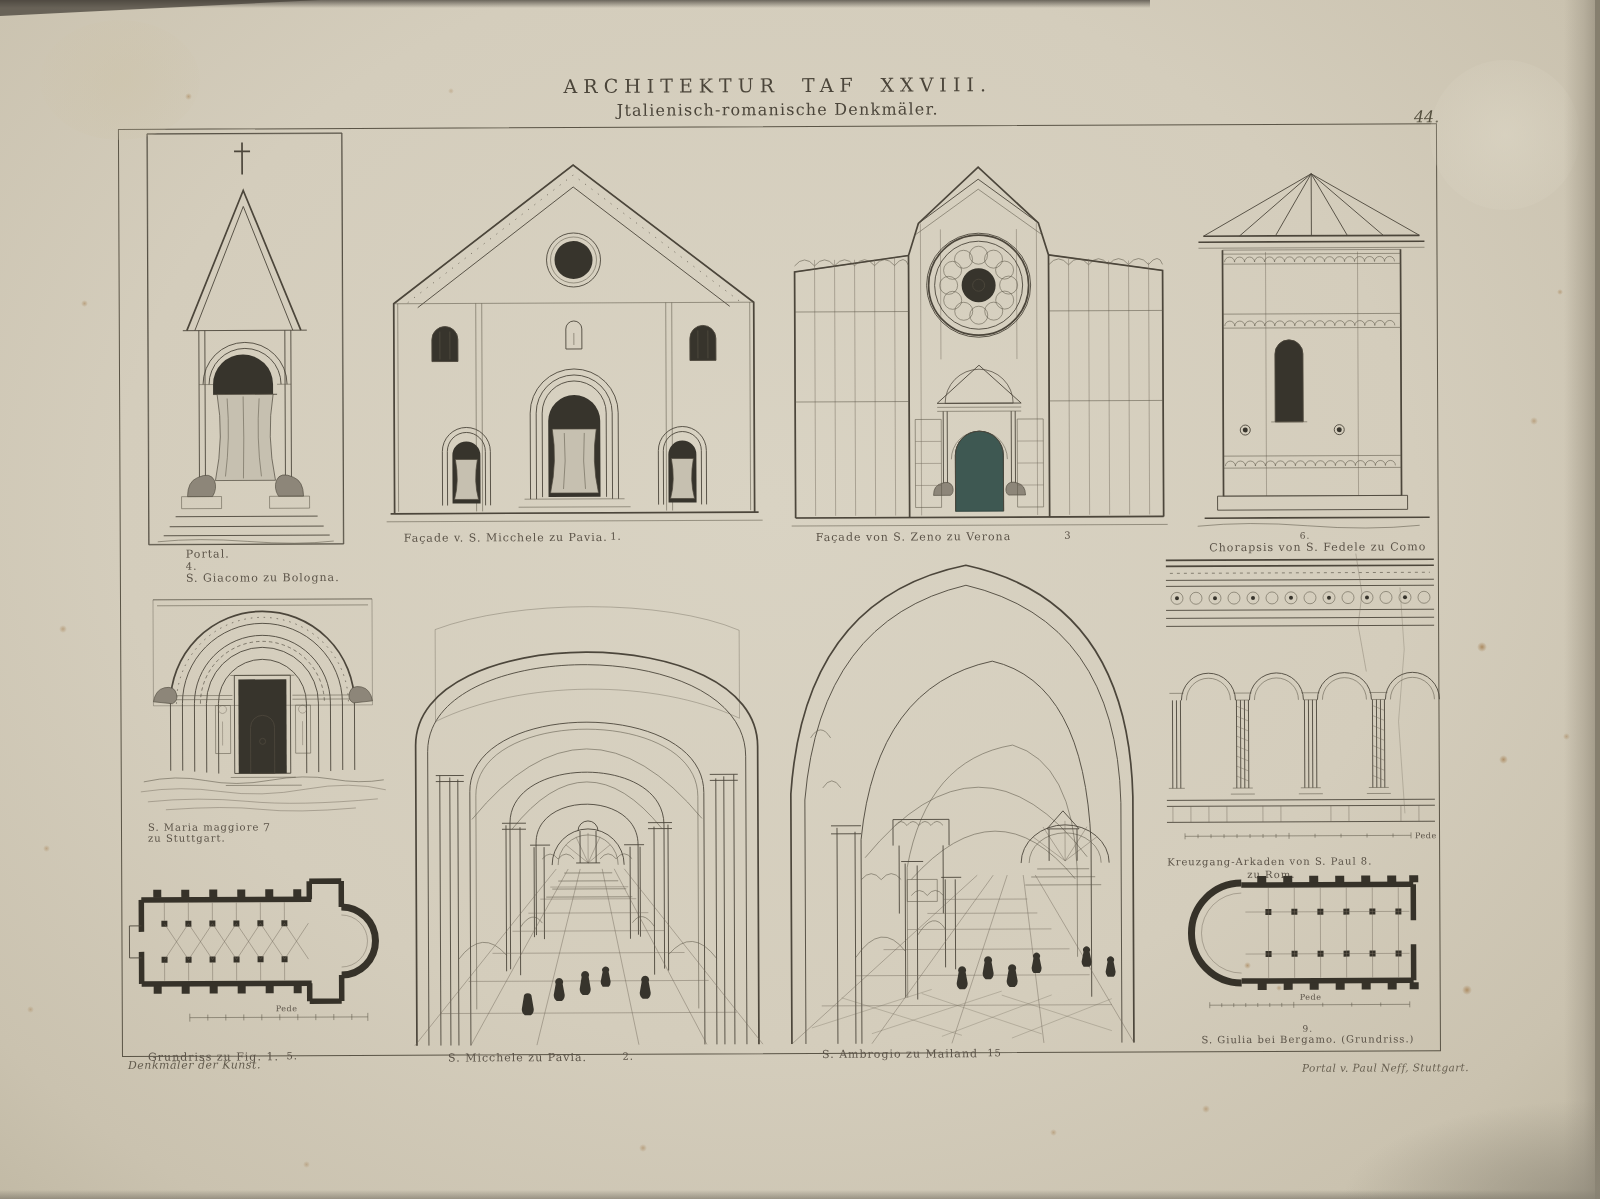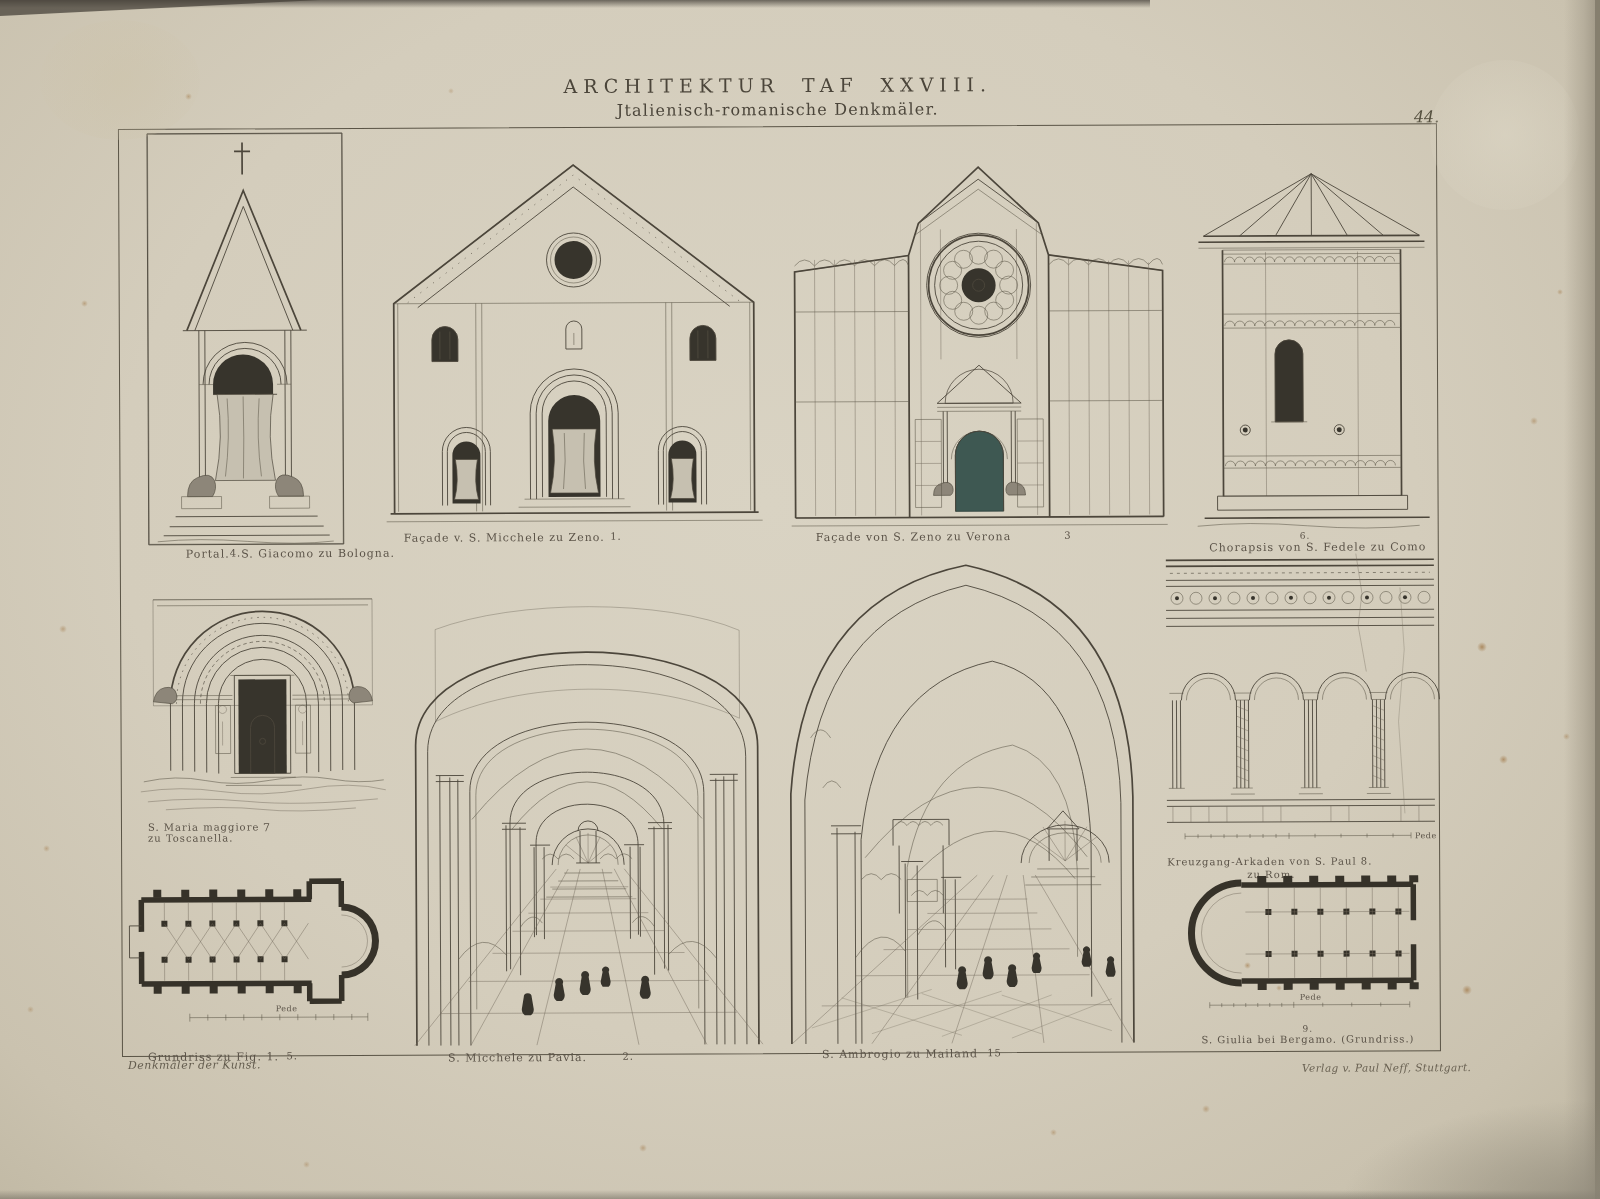--- a/index.html
+++ b/index.html
@@ -79,21 +79,21 @@
         <path class="fC" d="M70 262 q7 42 -2 86 l60 0 q-9 -44 -2 -86 z"></path>
         <path d="M80 266 q3 40 -2 78 M96 264 q1 42 0 82 M112 266 q-3 40 2 78" class="thin"></path>
         <path class="fL" d="M40 364 q0 -15 10 -19 q13 -6 17 3 q3 8 -2 16 z"></path>
         <path class="fL" d="M156 364 q0 -15 -10 -19 q-13 -6 -17 3 q-3 8 2 16 z"></path>
         <rect x="34" y="364" width="40" height="12" class="thin"></rect>
         <rect x="122" y="364" width="40" height="12" class="thin"></rect>
         <path d="M28 384 H170 M22 394 H176 M16 403 H182"></path>
         <path d="M10 409 q40 -4 90 0 t86 0" class="thin"></path>
       </svg>
     </div>
-    <div class="cap flex" style="left:186px;top:545px;width:196px;">
+    <div class="cap flex" style="left:186px;top:545px;width:196px;flex-direction:column;">
       <span>Portal.</span>
       <span class="no">4.</span>
       <span>S. Giacomo zu Bologna.</span>
     </div>
 
     <div class="fig" style="left:385px;top:152px;">
       <svg width="380" height="378" viewBox="0 0 380 378">
         <defs>
             <pattern id="pf" width="28" height="15" patternUnits="userSpaceOnUse">
           <path d="M0 7.5H28M0 15H28M8 0V7.5M20 7.5V15" stroke="#7a7362" stroke-width="0.45" fill="none"></path>
@@ -133,21 +133,21 @@
         <path d="M274 298 a24 24 0 0 1 48 0"></path>
         <path d="M279 298 a19 19 0 0 1 38 0"></path>
         <path d="M274 298 V352 M279 298 V352 M317 298 V352 M322 298 V352"></path>
         <path d="M284 350 V302 a14 14 0 0 1 28 0 V350 Z" class="fD"></path>
         <path class="fC" d="M287 306 q4 22 -1 40 l24 0 q-5 -18 -1 -40 z"></path>
         <path d="M6 360 H374" class="thick"></path>
         <path d="M2 368 H378" class="thin"></path>
       </svg>
     </div>
     <div class="cap flex" style="left:404px;top:530px;width:218px;">
-      <span>Façade v. S. Micchele zu Zeno.</span>
+      <span>Façade v. S. Micchele zu Pavia.</span>
       <span class="no">1.</span>
     </div>
 
     <div class="fig" style="left:788px;top:160px;">
       <svg width="384" height="370" viewBox="0 0 384 370">
         <defs>
           <pattern id="pz" width="12" height="9" patternUnits="userSpaceOnUse">
             <path d="M0 9H12" stroke="#7d7666" stroke-width="0.4" fill="none"></path>
             </pattern>
           <pattern id="hv" width="5" height="5" patternUnits="userSpaceOnUse">
@@ -273,21 +273,21 @@
         <path class="fL" d="M237 146 q-2 -12 -11 -14 q-10 -2 -12 6 q-2 7 4 10 z"></path>
         <path d="M95 222 H160 M90 230 H166" class="thin"></path>
         <path d="M8 226 q32 -7 62 -1 t64 0 t62 -1 t52 1" class="thin"></path>
         <path d="M5 236 q40 -6 80 0 t85 -2 t80 1" class="xthin"></path>
         <path d="M12 246 q50 -5 100 0 t130 -2" class="xthin"></path>
         <path d="M30 254 q60 -4 95 0 t95 -1" class="xthin"></path>
       </svg>
     </div>
     <div class="cap small" style="left:147px;top:819px;">
       <span>S. Maria maggiore</span><br>
-      <span>zu Toscanella.</span>
+      <span>zu Stuttgart.</span>
     </div>
     <span class="cap no" style="left:262px;top:819px;">7</span>
 
     <div class="fig" style="left:122px;top:843px;">
       <svg width="268" height="192" viewBox="0 0 268 192">
         <path d="M18 54 H188 M18 138 H188" class="wall"></path>
         <path d="M18 54 V86 M18 106 V138" class="wall"></path>
         <path d="M186 36 H218 M186 156 H218 M186 36 V54 M186 138 V156 M218 36 V62 M218 130 V156" class="wall"></path>
         <path d="M218 62 a34 34 0 0 1 0 68" class="wall2"></path>
         <path d="M218 70 a26 26 0 0 1 0 52" class="xthin"></path>
@@ -501,21 +501,21 @@
         <path d="M89 37 V127 M115 37 V127 M141 37 V127 M167 37 V127 M193 37 V127 M219 37 V127" class="xthin"></path>
         <path d="M66 61 H230 M66 103 H230" class="xthin"></path>
         <path d="M30 154 H230 M30 151 V157 M42 152 V156 M54 152 V156 M66 152 V156 M78 152 V156 M90 152 V156 M102 152 V156 M114 151 V157 M143 152 V156 M172 152 V156 M201 152 V156 M230 151 V157" class="thin"></path>
         <text x="120" y="149">Pede</text>
       </svg>
     </div>
     <div class="cap center no" style="left:1178px;top:1026px;width:256px;font-size:9px;">9.</div>
     <div class="cap center small" style="left:1178px;top:1036px;width:256px;">S. Giulia bei Bergamo. (Grundriss.)</div>
 
     <div class="footer-left">Denkmäler der Kunst.</div>
-    <div class="footer-right">Verlag v. Paul Neff, Stuttgart.</div>
+    <div class="footer-right">Portal v. Paul Neff, Stuttgart.</div>
   </div>
 
   <div>
     <div class="spot" style="left:185px;top:93px;width:7px;height:7px;opacity:.55"></div>
     <div class="spot" style="left:1530px;top:417px;width:8px;height:8px;opacity:.5"></div>
     <div class="spot" style="left:1477px;top:642px;width:10px;height:10px;opacity:.8"></div>
     <div class="spot" style="left:1499px;top:755px;width:9px;height:9px;opacity:.7"></div>
     <div class="spot" style="left:1462px;top:985px;width:10px;height:10px;opacity:.75"></div>
     <div class="spot" style="left:81px;top:300px;width:7px;height:7px;opacity:.5"></div>
     <div class="spot" style="left:59px;top:625px;width:8px;height:8px;opacity:.5"></div>

